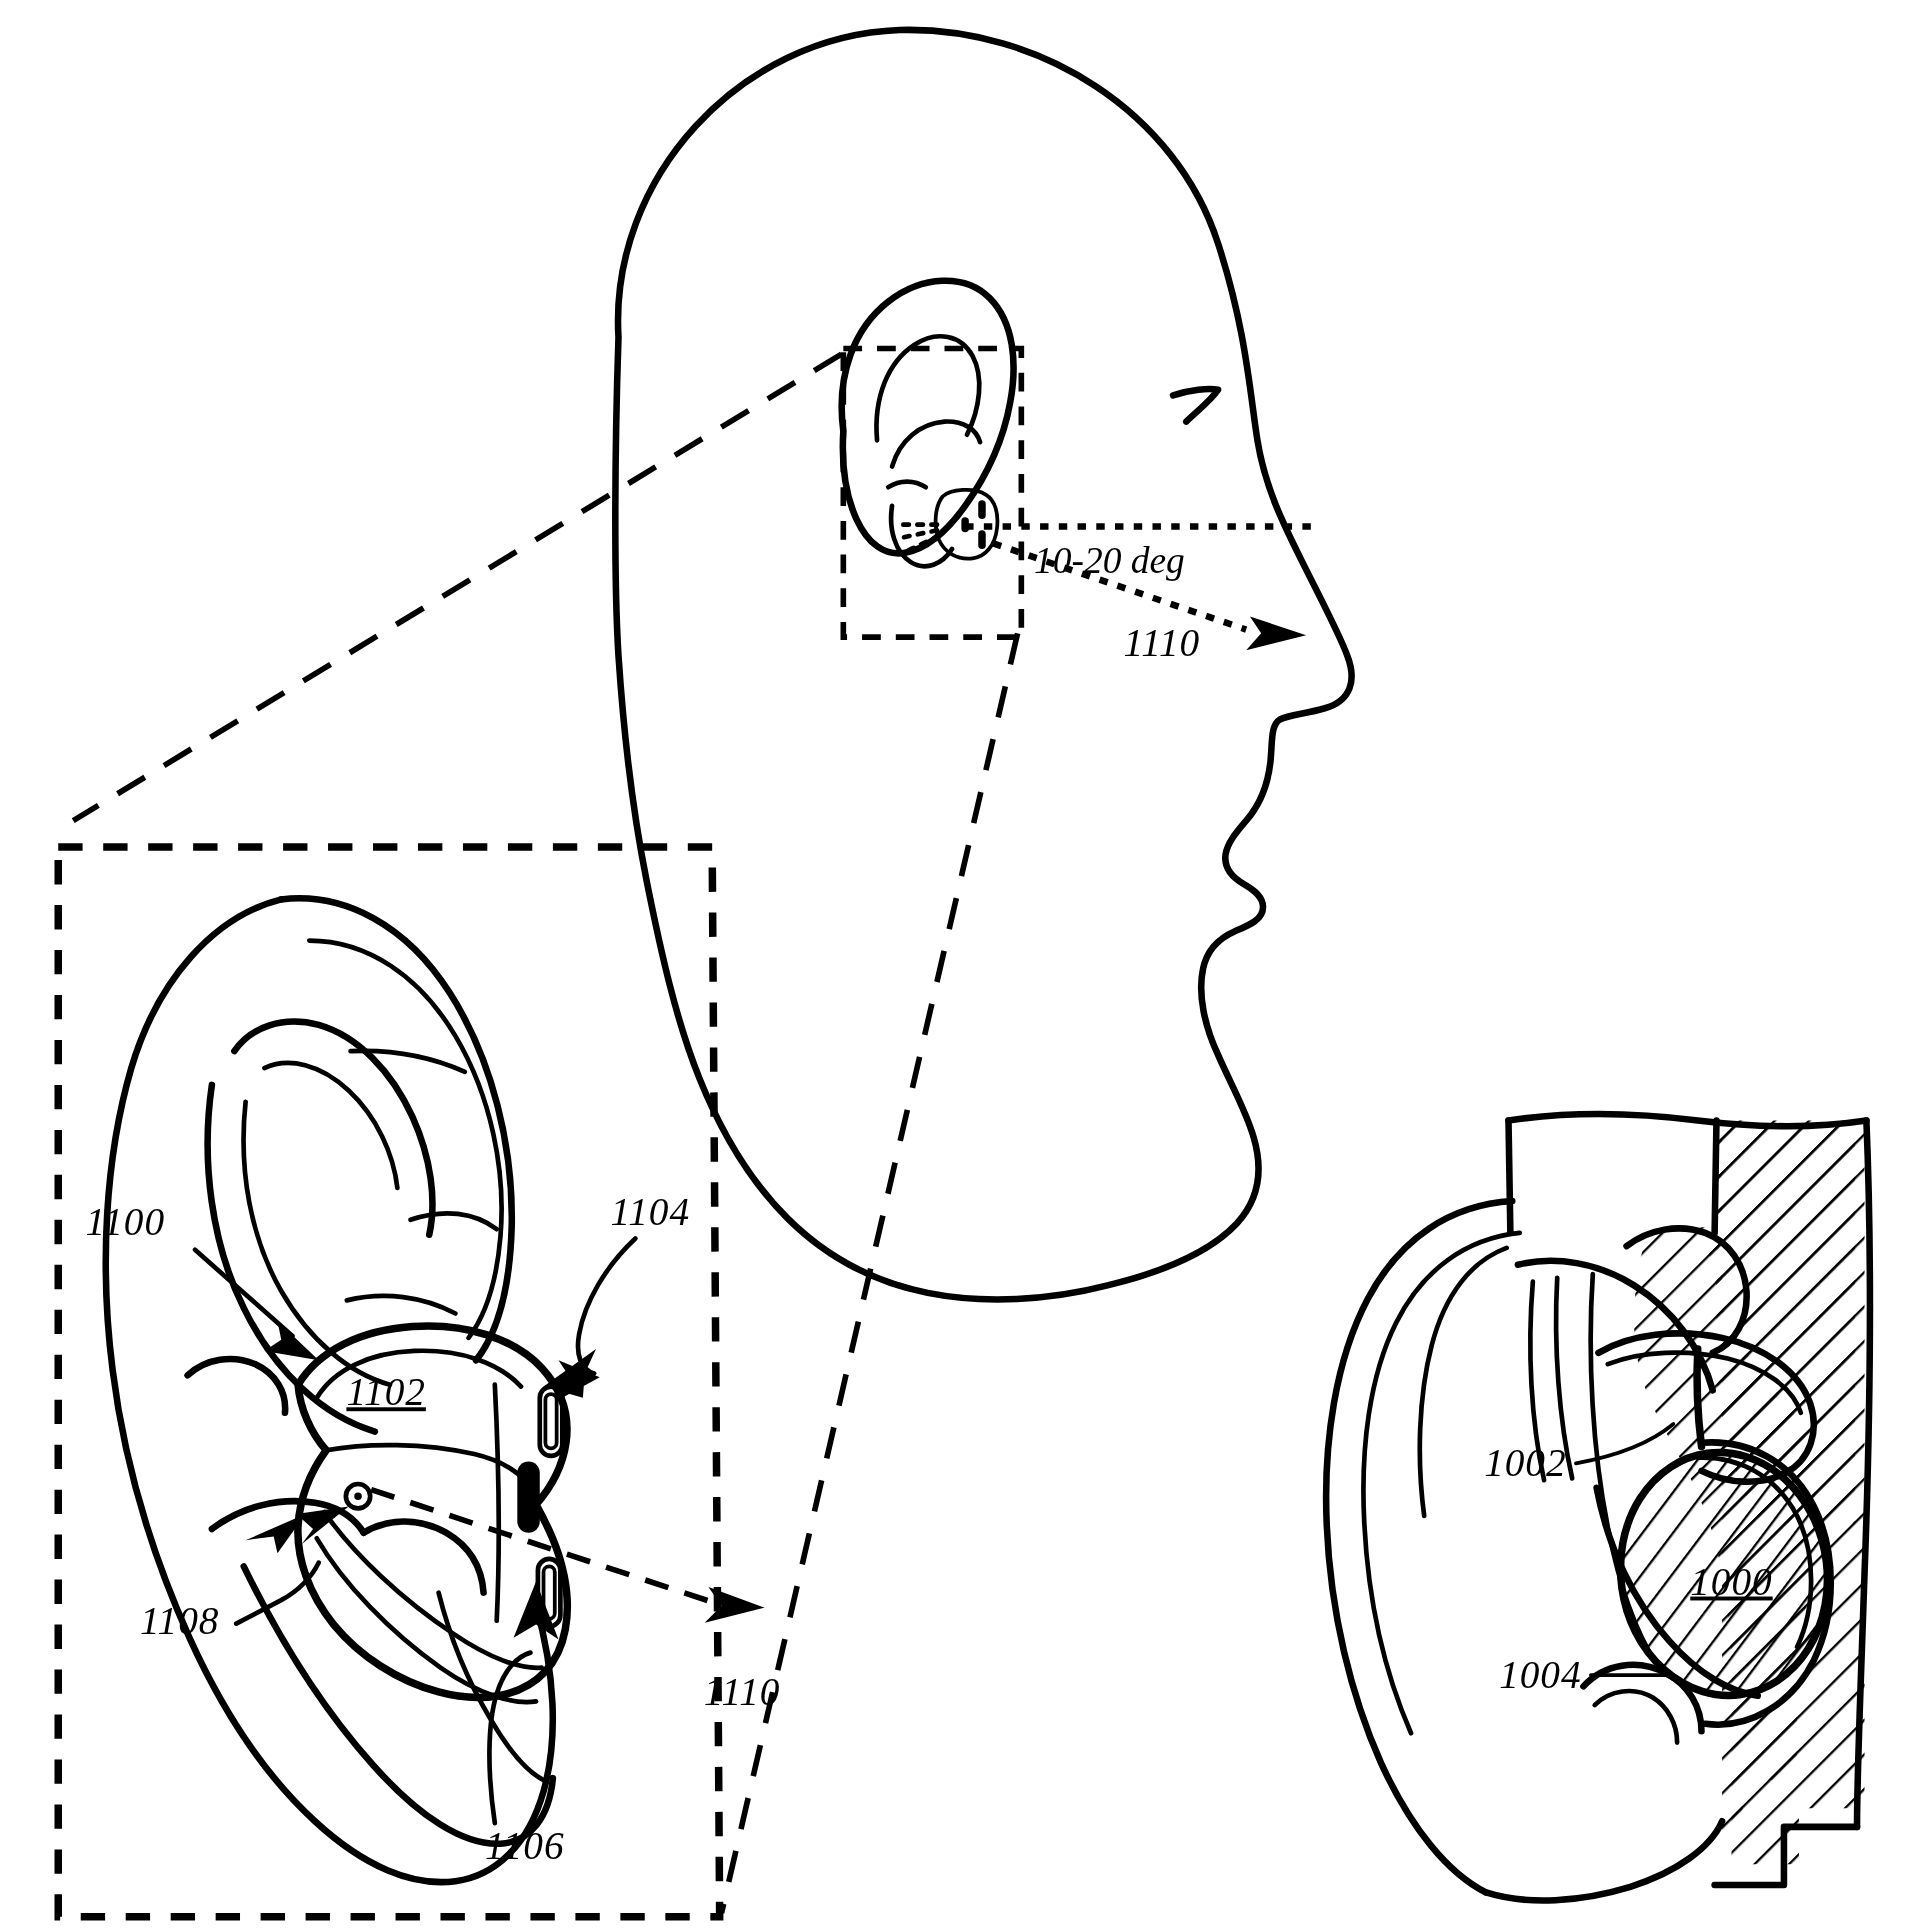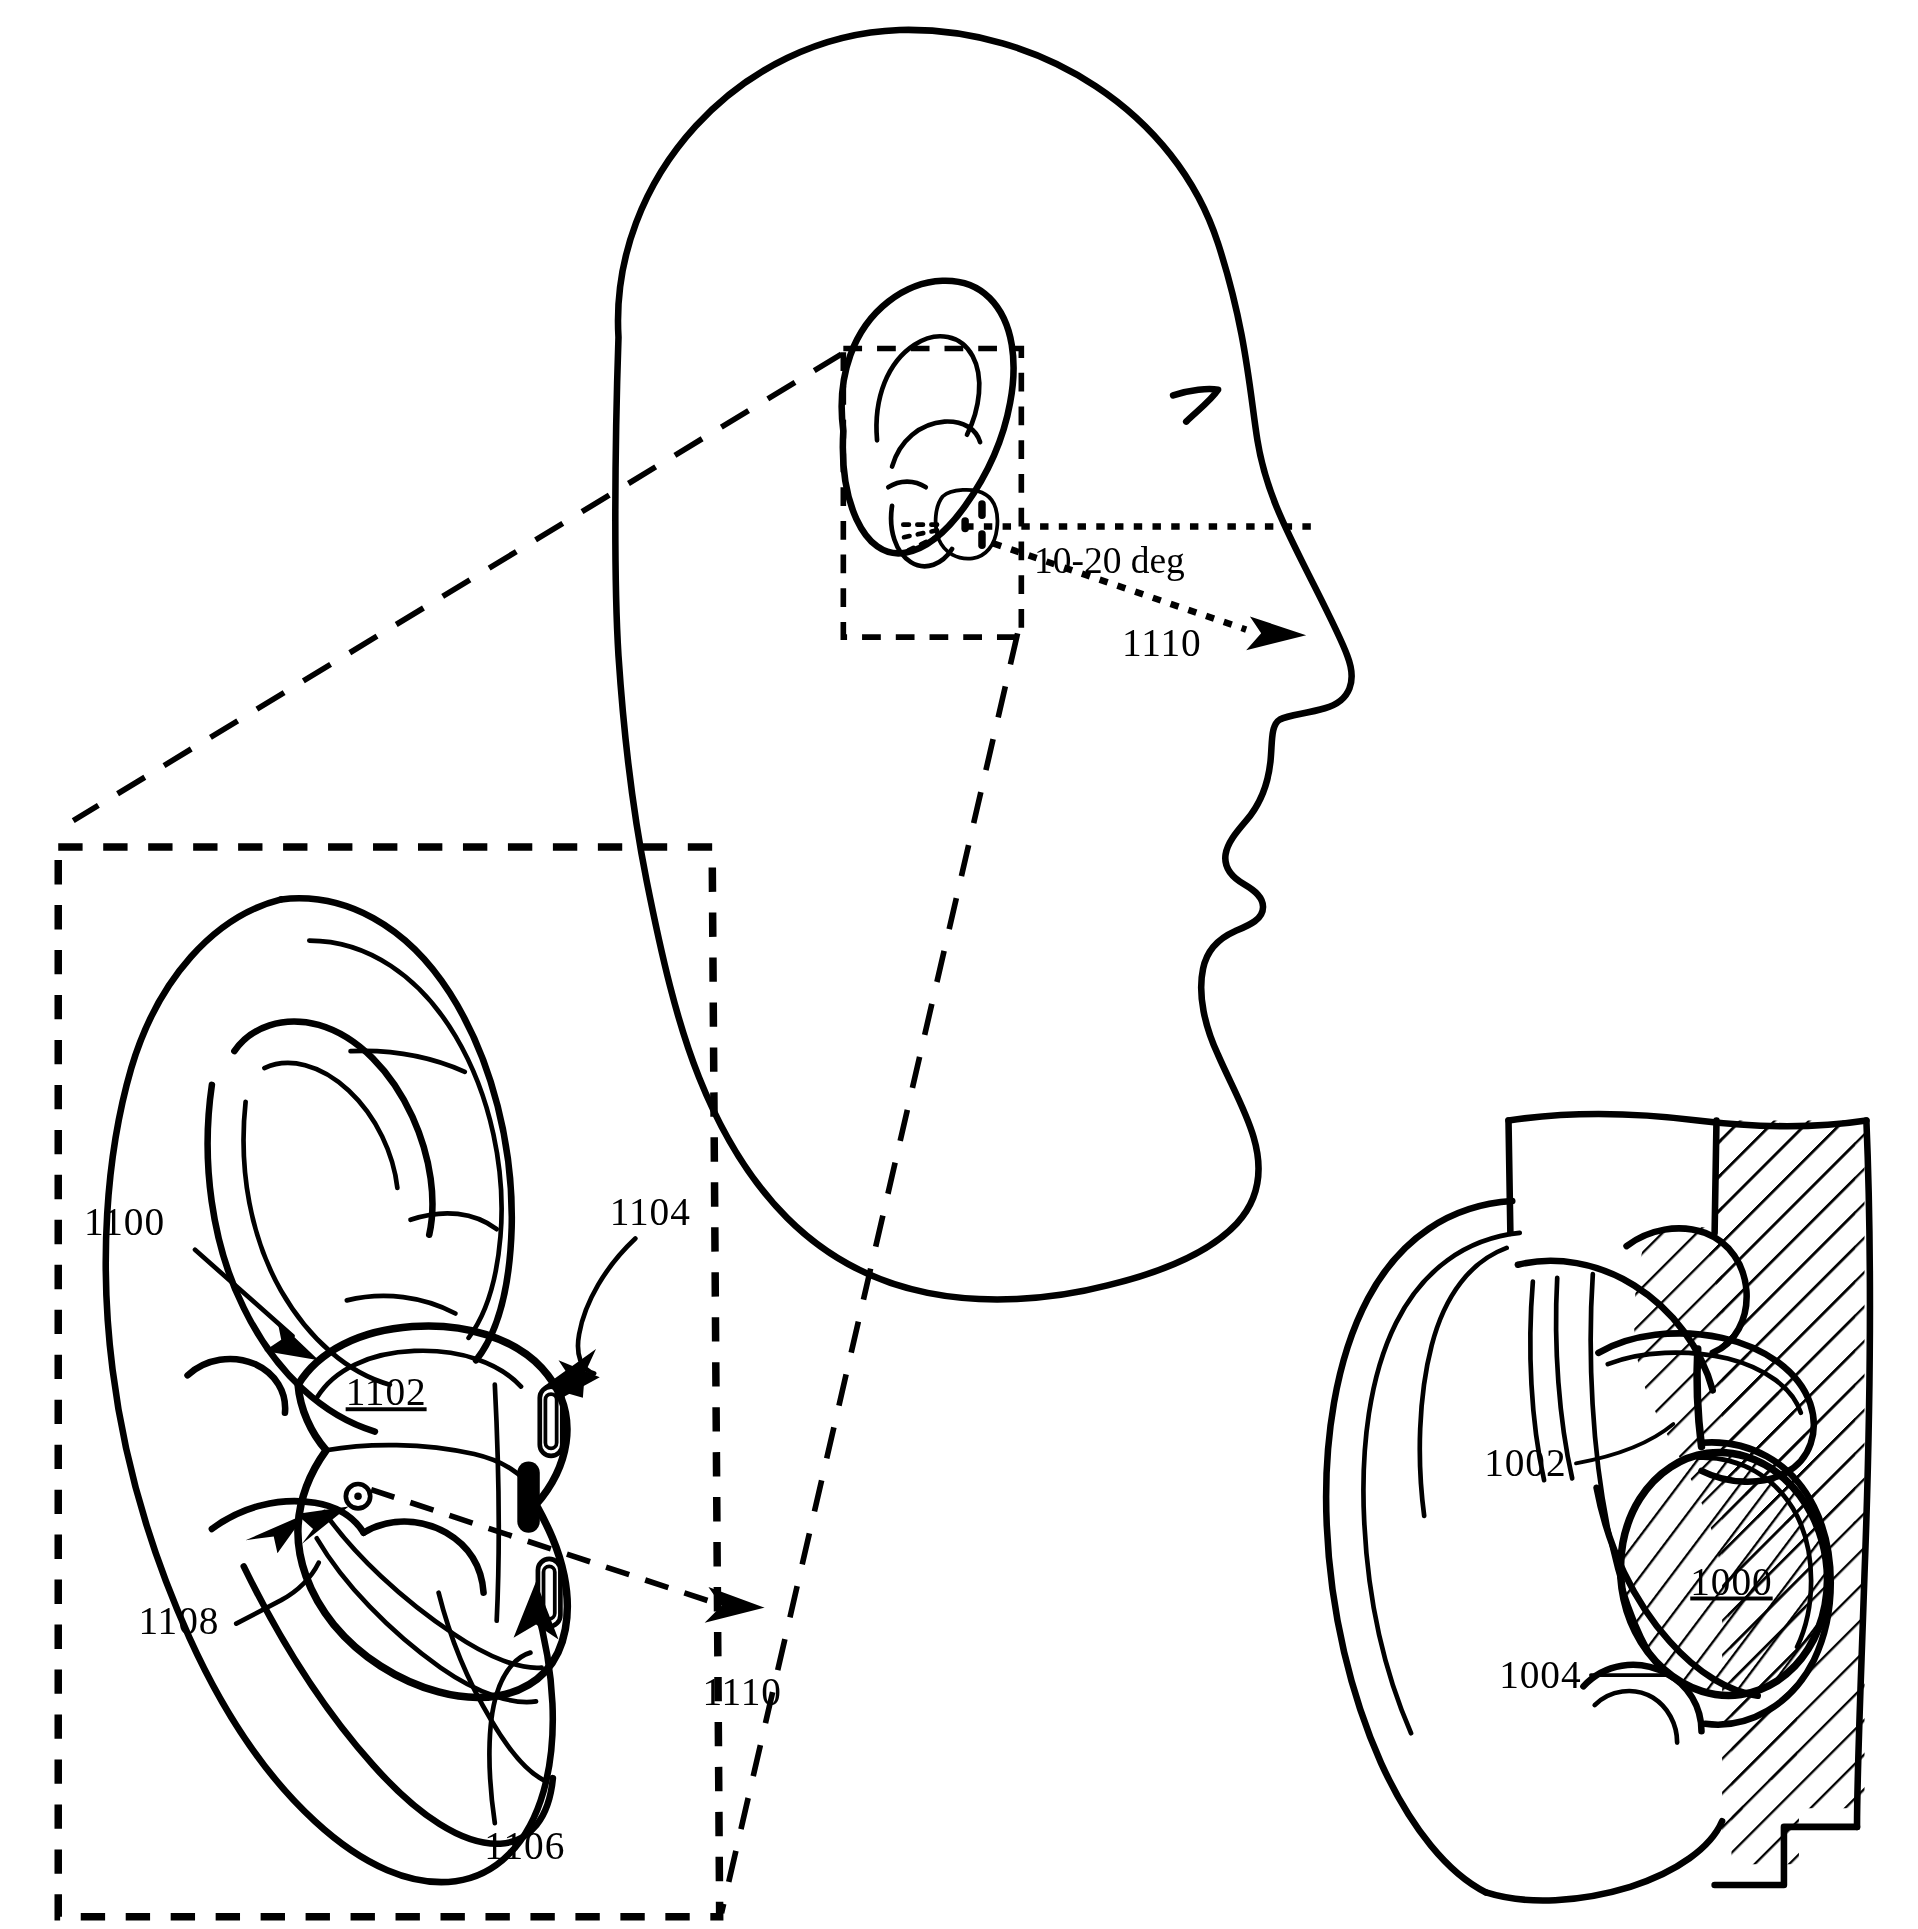--- a/index.html
+++ b/index.html
@@ -12,20 +12,21 @@
     width: 1919px;
     height: 1929px;
     font-family: "Liberation Serif", "DejaVu Serif", serif;
     color: #000000;
     overflow: hidden;
   }
   #figure-root {
     position: relative;
     width: 1539px;
     height: 1929px;
+    font-style: italic;
   }
   #figure-svg {
     position: absolute;
     top: 0;
     left: 0;
     width: 1919px;
     height: 1929px;
     display: block;
   }
   .ref-label {

